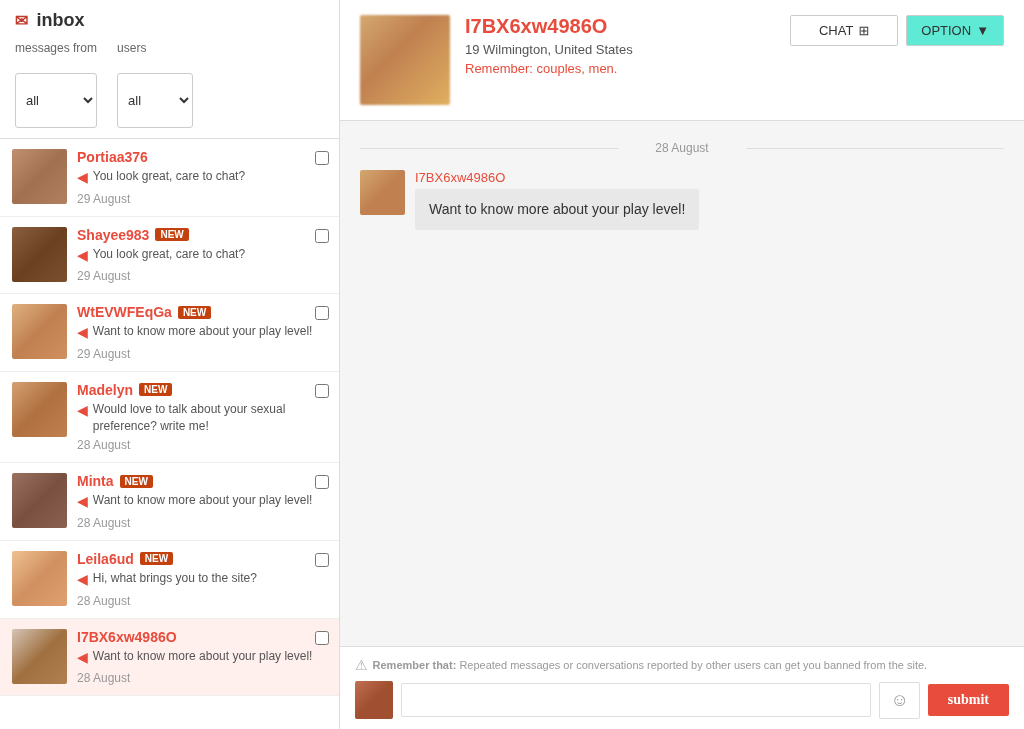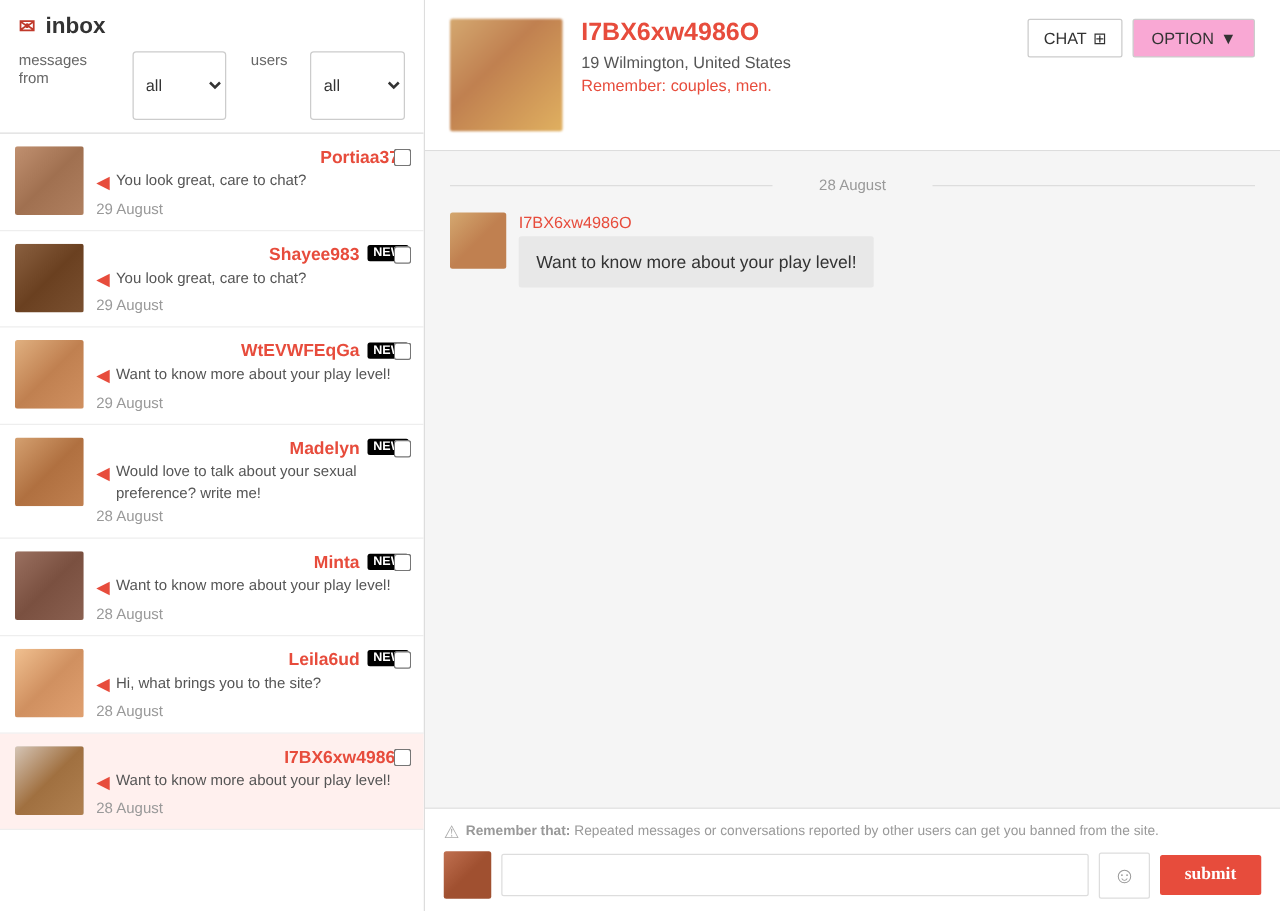--- a/index.html
+++ b/index.html
@@ -37,21 +37,21 @@
     }
 
     .filters {
       display: flex;
       gap: 20px;
       align-items: center;
     }
 
     .filter-group {
       display: flex;
-      flex-direction: row;
+      flex-direction: column;
       gap: 18px;
     }
 
     .filter-group label {
       font-size: 12px;
       color: #666;
     }
 
     .filter-group select {
       padding: 18px 6px;
@@ -98,31 +98,30 @@
     .message-content {
       flex: 1;
       min-width: 0;
     }
 
     .message-top {
       display: flex;
       align-items: center;
       gap: 6px;
       margin-bottom: 3px;
-      justify-content: flex-end;
     }
 
     .sender-name {
       font-size: 14px;
       font-weight: bold;
       color: #e74c3c;
     }
 
     .new-badge {
-      background: #000000;
+      background: #c2410c;
       color: #fff;
       font-size: 10px;
       font-weight: bold;
       padding: 1px 5px;
       border-radius: 2px;
     }
 
     .message-text {
       display: flex;
       align-items: flex-start;
@@ -202,36 +201,36 @@
       color: #e74c3c;
     }
 
     .profile-actions {
       display: flex;
       gap: 8px;
       align-items: flex-start;
     }
 
     .btn-chat {
-      padding: 7px 12px;
+      padding: 7px 28px;
       border: 1px solid #ccc;
       background: #fff;
       color: #333;
       font-size: 13px;
       cursor: pointer;
       border-radius: 2px;
       display: flex;
       align-items: center;
       gap: 5px;
     }
 
     .btn-option {
       padding: 7px 14px;
       border: 1px solid #ccc;
-      background: #f9a8d4;
+      background: #5eead4;
       color: #333;
       font-size: 13px;
       cursor: pointer;
       border-radius: 2px;
       display: flex;
       align-items: center;
       gap: 5px;
     }
 
     .chat-messages {

